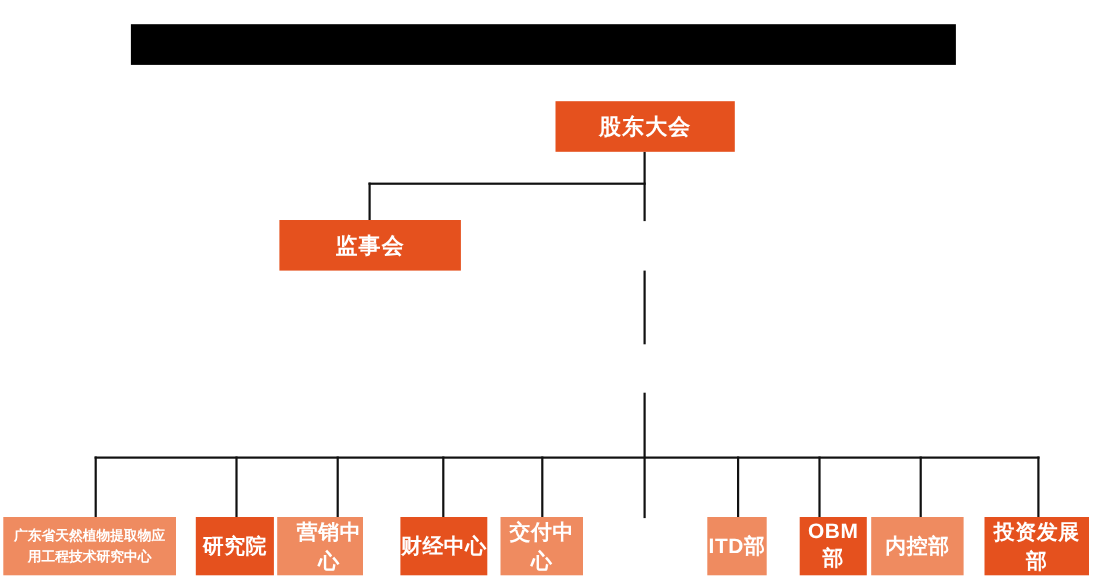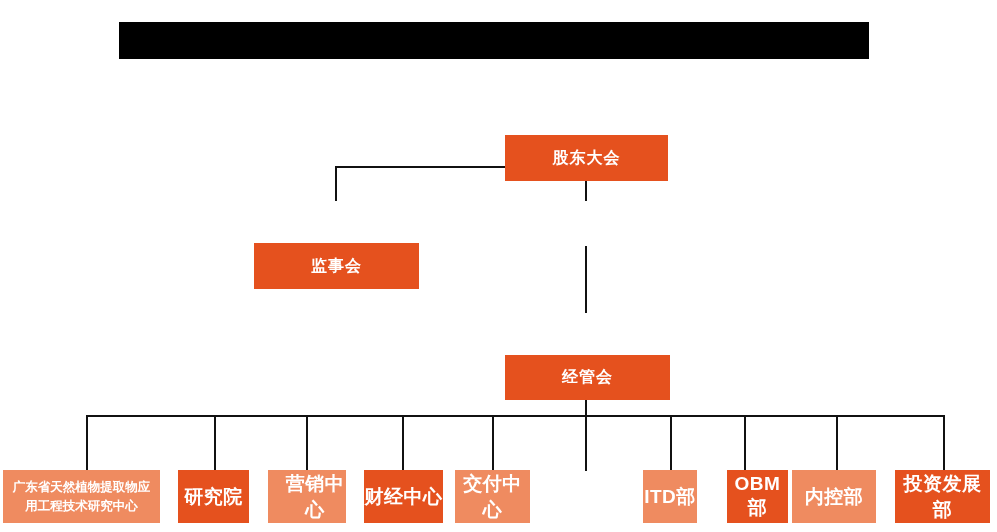--- a/index.html
+++ b/index.html
@@ -25,21 +25,21 @@
     display: flex;
     align-items: center;
     justify-content: center;
     color: var(--node_text, #fff);
     font-weight: bold;
     text-align: center;
     box-sizing: border-box;
   }
   .primary   { background: var(--primary, #E5511E); }
   .secondary { background: var(--secondary, #EF8B60); }
-  .lvl-main  { font-size: 16px; letter-spacing: 1px; margin-top: 43px; }
+  .lvl-main  { font-size: 20px; letter-spacing: 1px; }
   .dept      { font-size: 19px; letter-spacing: 0.5px; }
   .dept-long {
     font-size: 12.5px;
     line-height: 1.45;
     padding: 0 4px;
     letter-spacing: 0;
   }
 </style>
 </head>
 <body>
@@ -65,31 +65,28 @@
   <div class="line v" style="left:943px; top:415px; height:56px;"></div>
 
   <div class="node primary lvl-main" style="left:505px; top:92px; width:163px; height:46px;">
     <span>股东大会</span>
   </div>
 
   <div class="node primary lvl-main" style="left:254px; top:200px; width:165px; height:46px;">
     <span>监事会</span>
   </div>
 
-  <div class="node primary lvl-main" style="left:505px; top:312px; width:165px; height:45px;">
-    <span>经管会</span>
-  </div>
 
   <div class="node secondary dept dept-long" style="left:3px; top:470px; width:157px; height:53px;">
     <span>广东省天然植物提取物应用工程技术研究中心</span>
   </div>
   <div class="node primary dept" style="left:178px; top:470px; width:71px; height:53px;">
     <span>研究院</span>
   </div>
-  <div class="node secondary dept" style="left:268px; top:470px; width:78px; height:53px;padding-left:16px;">
+  <div class="node secondary dept" style="left:252px; top:470px; width:78px; height:53px;padding-left:16px;">
     <span>营销中心</span>
   </div>
   <div class="node primary dept" style="left:364px; top:470px; width:79px; height:53px;">
     <span>财经中心</span>
   </div>
   <div class="node secondary dept" style="left:455px; top:470px; width:75px; height:53px;">
     <span>交付中心</span>
   </div>
   <div class="node secondary dept" style="left:643px; top:470px; width:54px; height:53px;">
     <span>ITD部</span>

